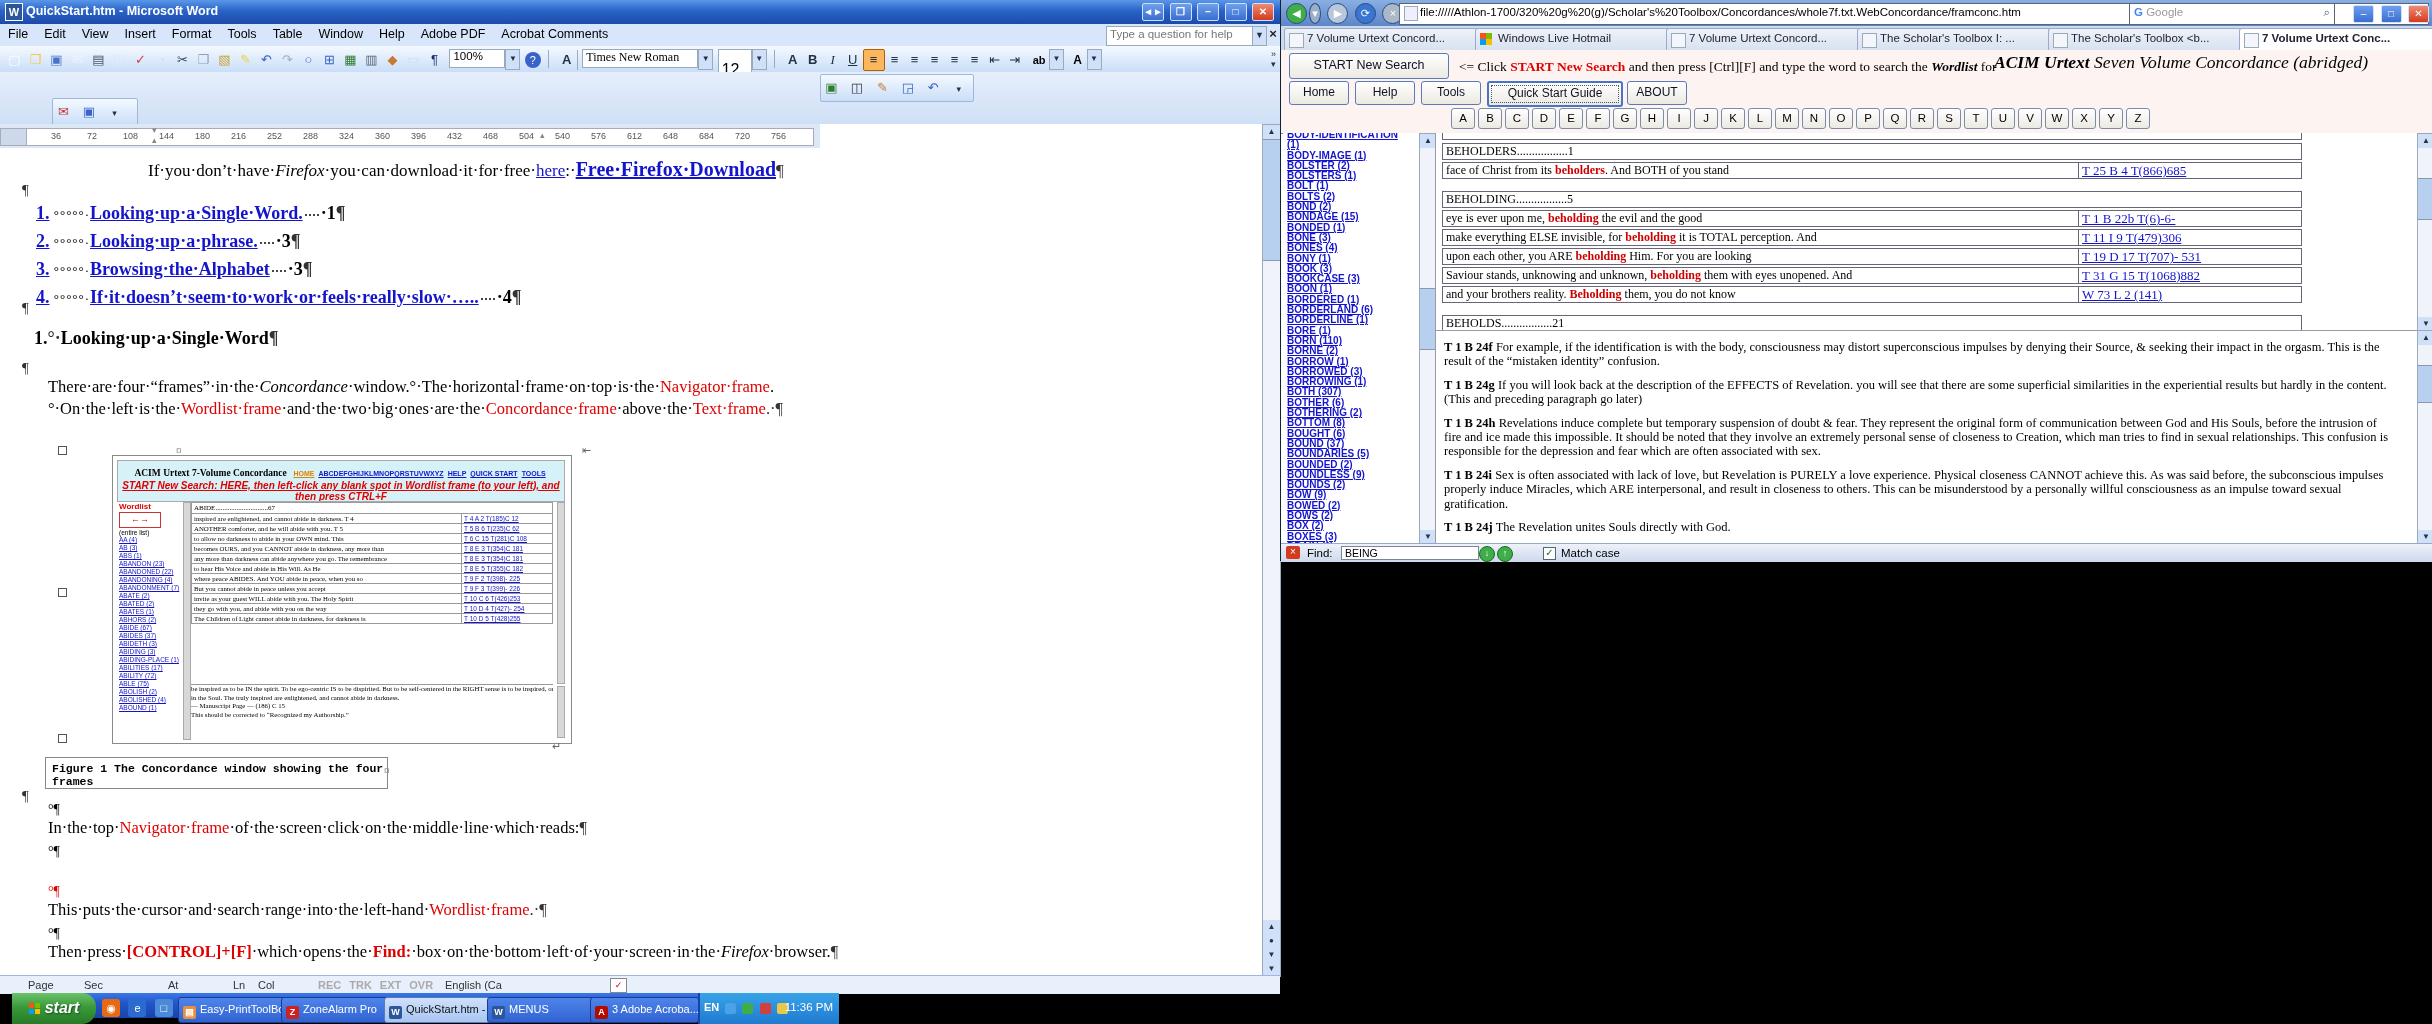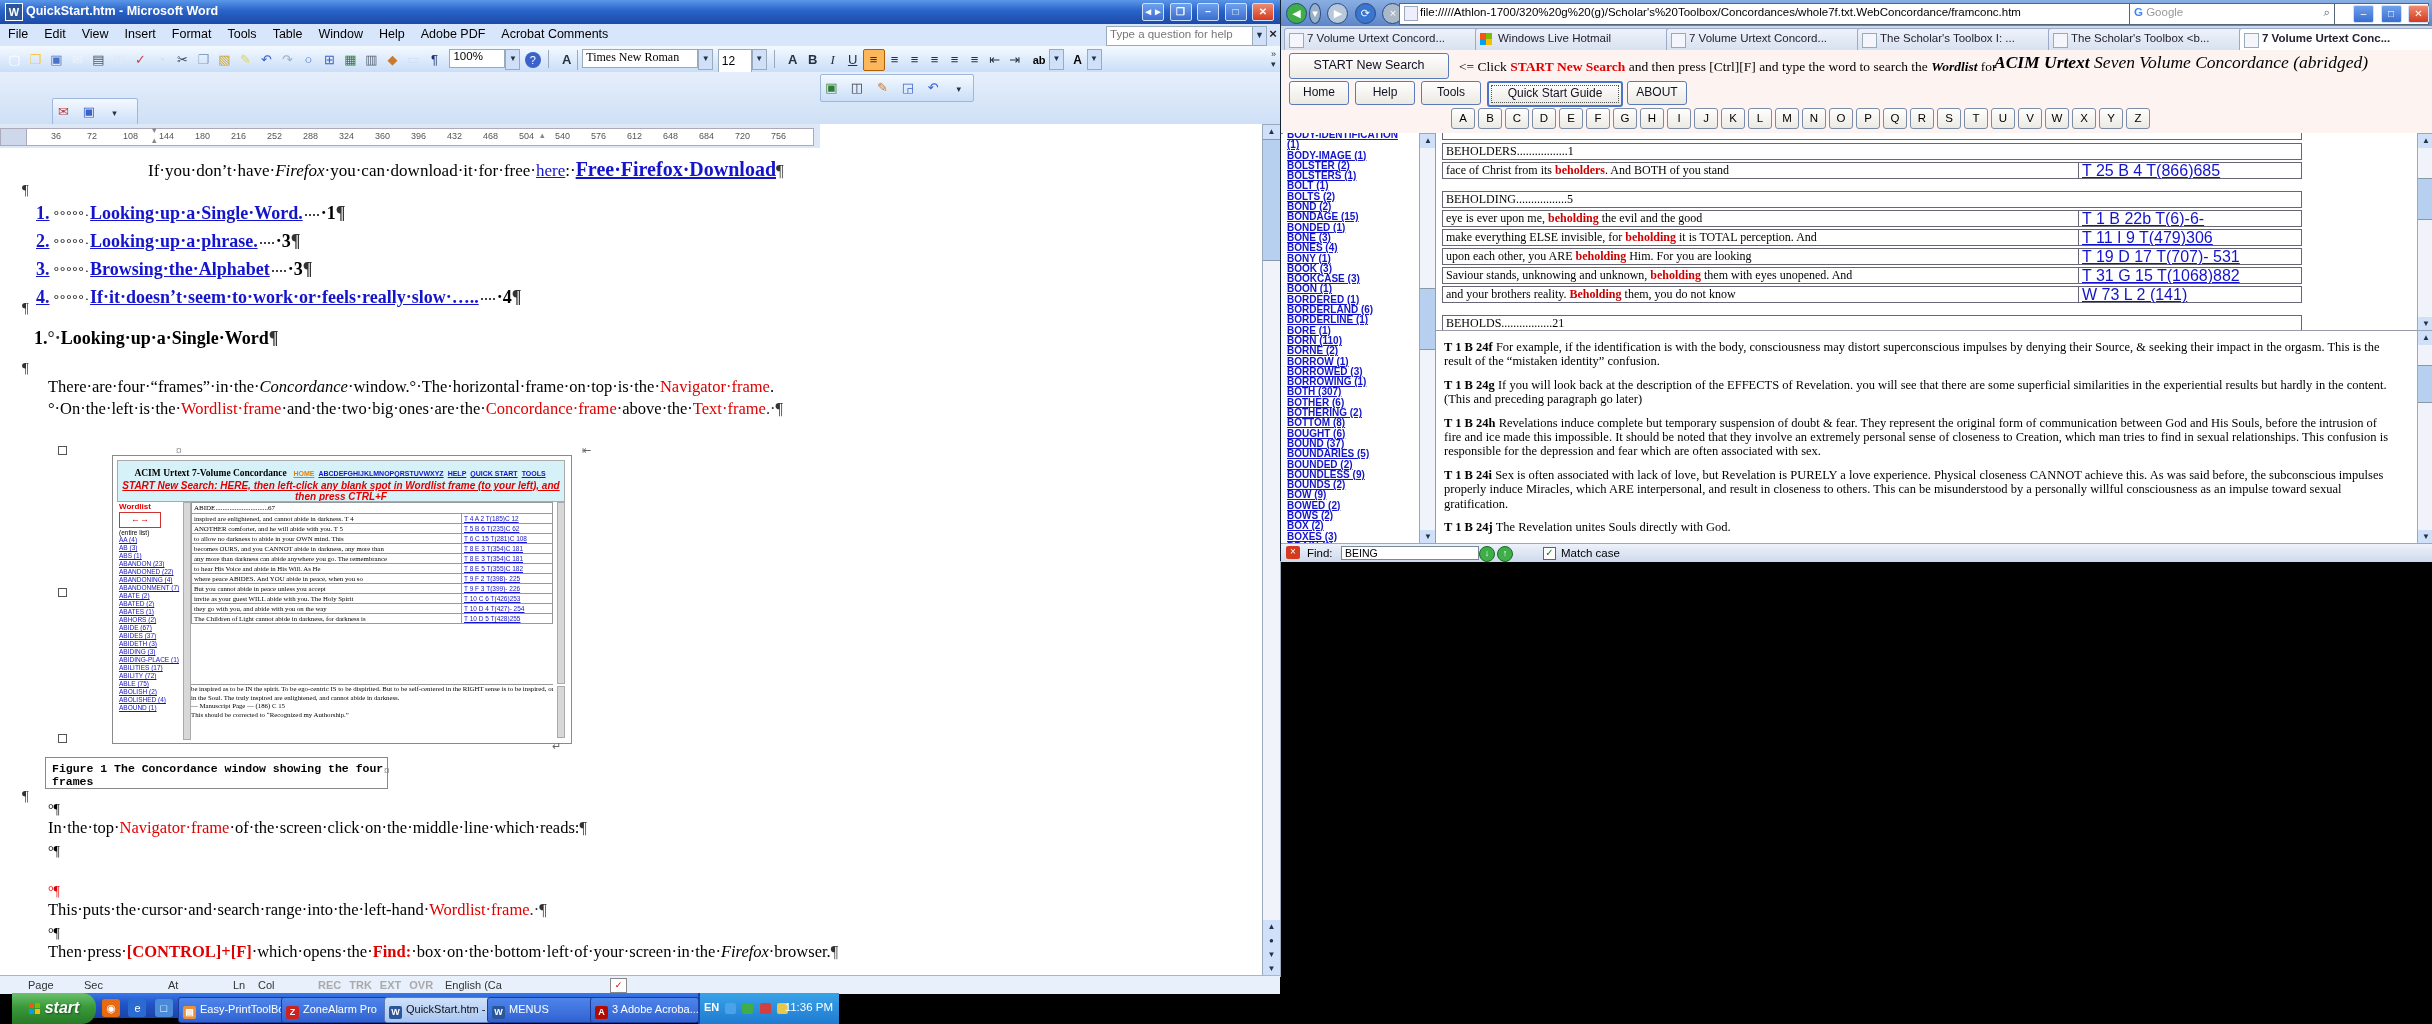--- a/index.html
+++ b/index.html
@@ -42,21 +42,21 @@
       border-bottom:1px solid #9db8dc;}
   .tb-icon{display:inline-block;width:21px;height:20px;margin-top:3px;text-align:center;font-size:13px;line-height:20px;}
   .tb-sep{display:inline-block;width:1px;height:18px;background:#9ab;margin:4px 3px 0 3px;vertical-align:top;}
   .w-zoom{display:inline-block;width:48px;height:17px;background:#fff;border:1px solid #9ab;font-size:11.5px;
       padding:0 3px;margin-top:3px;vertical-align:top;}
   .combo-arrow{display:inline-block;width:13px;height:19px;background:#cfe0f8;border:1px solid #9ab;
       font-size:8px;text-align:center;line-height:18px;vertical-align:top;margin-top:3px;color:#234;}
   .w-fontbox{display:inline-block;width:108px;height:17px;background:#fff;border:1px solid #9ab;
       font-size:12px;padding:0 3px;margin-top:3px;vertical-align:top;font-family:"Liberation Serif",serif;}
   .w-sizebox{display:inline-block;width:26px;height:17px;background:#fff;border:1px solid #9ab;
-      font-size:12px;padding:4px 3px;margin-top:3px;vertical-align:top;}
+      font-size:16px;padding:11px 3px;margin-top:3px;vertical-align:top;}
   .fmt-icon{display:inline-block;width:20px;height:20px;margin-top:3px;text-align:center;font-size:13px;
       line-height:20px;color:#234;}
   .fmt-icon.fb{font-weight:bold;} .fmt-icon.fi{font-style:italic;font-family:"Liberation Serif",serif;}
   .fmt-icon.fu{text-decoration:underline;}
   .fmt-icon.act{background:#fcb75c;border:1px solid #b06000;border-radius:2px;}
   .hl-ab{display:inline-block;width:20px;height:20px;margin-top:3px;text-align:center;font-size:11px;font-weight:bold;
       line-height:14px;border-bottom:4px solid #ffe900;}
   .fc-a{display:inline-block;width:18px;height:20px;margin-top:3px;text-align:center;font-size:12px;font-weight:bold;
       line-height:14px;border-bottom:4px solid #3355dd;}
   .w-band{left:0;top:72px;width:1280px;height:52px;background:linear-gradient(#e6eefb,#cfe0f6);}
@@ -166,21 +166,21 @@
   .sbar{position:absolute;background:#f0f3fa;border:1px solid #9ab;}
   .sbar .arr{display:block;width:100%;height:14px;background:#cfe0f8;font-size:8px;text-align:center;line-height:14px;color:#234;}
   .sbar .thumb{display:block;width:100%;background:#b8d0f0;border-top:1px solid #89a;border-bottom:1px solid #89a;}
   .ff-conc{left:154px;top:133px;width:982px;height:197px;background:#fff;overflow:hidden;border-left:1px solid #99a;}
   .conc-inner{position:absolute;left:6px;top:0;width:860px;}
   .conc-cut{height:6px;border:1px solid #667;border-top:none;margin-bottom:3px;}
   .conc-header{border:1px solid #667;font-family:"Liberation Serif",serif;font-size:12px;padding:0 3px;height:15px;line-height:15px;}
   .conc-row{display:flex;border:1px solid #667;margin-top:2px;}
   .conc-text{flex:1;font-family:"Liberation Serif",serif;font-size:12px;padding:0 3px;height:15px;line-height:15px;
       white-space:nowrap;overflow:hidden;}
-  .conc-ref{width:216px;border-left:1px solid #667;font-family:Liberation Sans, sans-serif;font-size:16px;
+  .conc-ref{width:216px;border-left:1px solid #667;font-family:Liberation Serif, serif;font-size:13px;
       padding:0 3px;height:15px;line-height:15px;margin-left:36px;}
   .conc-ref span{color:#1414cc;text-decoration:underline;}
   .conc-gap{height:12px;}
   .ff-text{left:154px;top:330px;width:982px;height:213px;background:#fff;overflow:hidden;border-left:1px solid #99a;
       border-top:1px solid #99a;}
   .ff-para{margin:9px 8px 0 8px;width:944px;font-family:"Liberation Serif",serif;font-size:12.5px;line-height:14.4px;}
   .ff-para.mt0{margin-top:0;}
   .ff-find{left:0;top:543px;width:1152px;height:18px;background:linear-gradient(#eef2fa,#cdd9ec);
       border-top:1px solid #98a8c8;font-size:11.5px;}
   .find-close{position:absolute;left:5px;top:2px;width:14px;height:13px;background:#d33b20;color:#fff;

